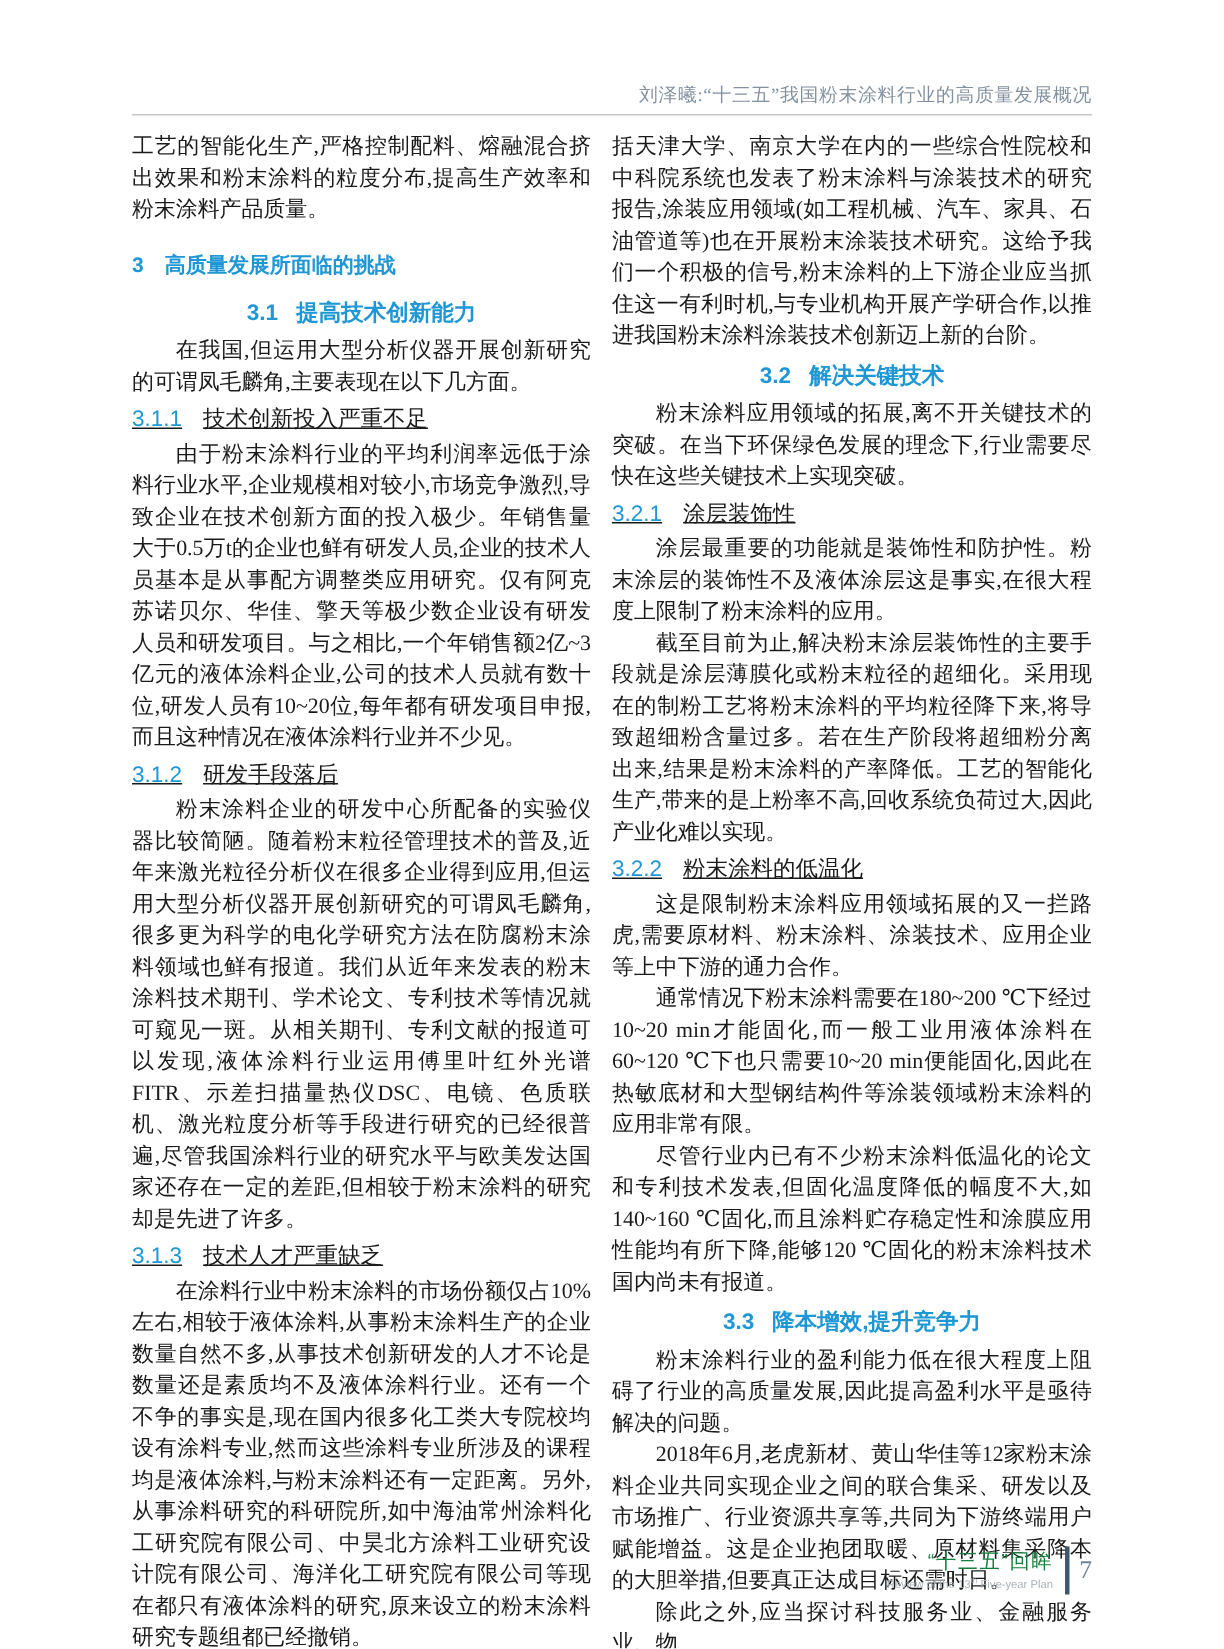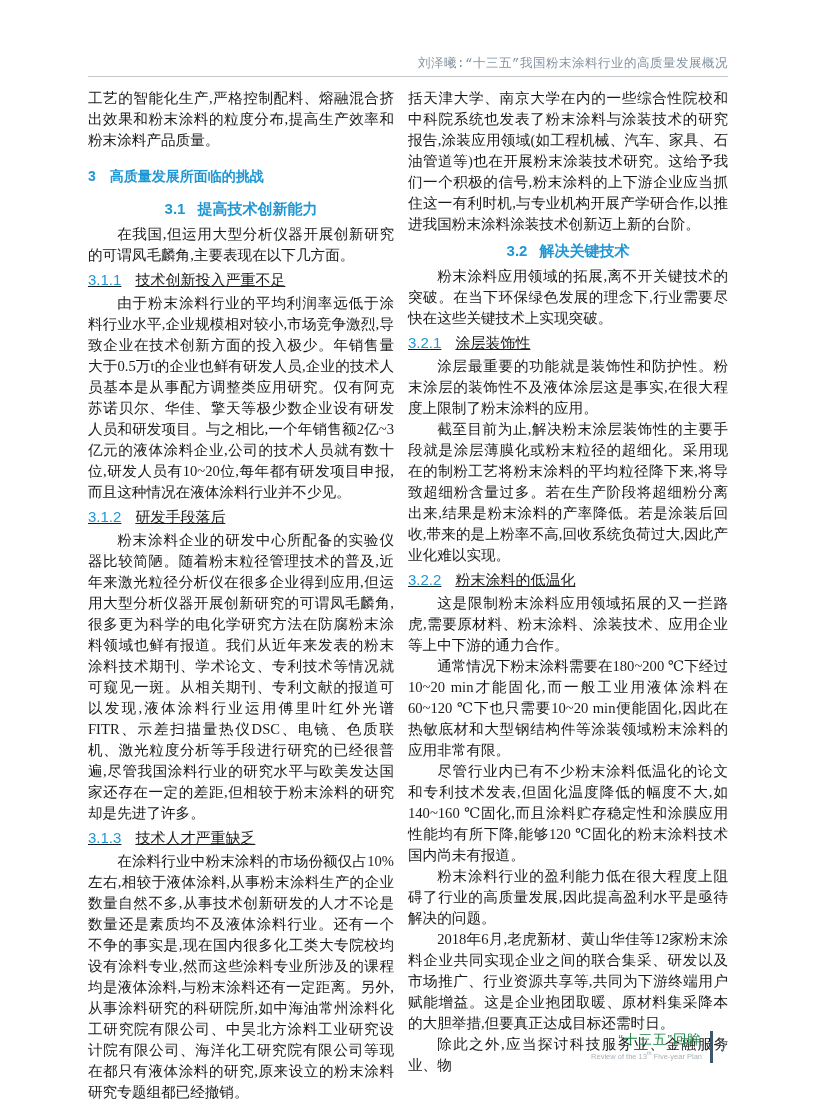--- a/index.html
+++ b/index.html
@@ -8,21 +8,21 @@
     width:816px;height:1099px;
     background:#ffffff;
     overflow:hidden;
     font-family:"Liberation Serif","DejaVu Serif",serif;
     color:#1a1a1a;
   }
   
   .running-header{
     position:absolute;top:55px;left:88px;width:640px;
     text-align:right;
-    font-family:Liberation Mono, monospace;
+    font-family:Liberation Serif, serif;
     font-size:12.5px;color:#8392a0;letter-spacing:0.5px;
   }
   .header-rule{
     position:absolute;top:76px;left:88px;width:640px;height:1px;
     background:#c4c7ca;
   }
   
   .columns{
     position:absolute;top:88px;left:88px;width:640px;
     display:flex;gap:14px;
@@ -119,29 +119,32 @@
 
       <div class="h2">
         <span class="num">3.2</span><span>解决关键技术</span>
       </div>
       <p class="indent">粉末涂料应用领域的拓展,离不开关键技术的突破。在当下环保绿色发展的理念下,行业需要尽快在这些关键技术上实现突破。</p>
 
       <div class="h3">
         <span class="num">3.2.1</span><span class="ttl">涂层装饰性</span>
       </div>
       <p class="indent">涂层最重要的功能就是装饰性和防护性。粉末涂层的装饰性不及液体涂层这是事实,在很大程度上限制了粉末涂料的应用。</p>
-      <p class="indent">截至目前为止,解决粉末涂层装饰性的主要手段就是涂层薄膜化或粉末粒径的超细化。采用现在的制粉工艺将粉末涂料的平均粒径降下来,将导致超细粉含量过多。若在生产阶段将超细粉分离出来,结果是粉末涂料的产率降低。若是涂装后回收,带来的是上粉率不高,回收系统负荷过大,因此产业化难以实现。</p>
+      <p class="indent">截至目前为止,解决粉末涂层装饰性的主要手段就是涂层薄膜化或粉末粒径的超细化。采用现在的制粉工艺将粉末涂料的平均粒径降下来,将导致超细粉含量过多。若在生产阶段将超细粉分离出来,结果是粉末涂料的产率降低。工艺的智能化生产,带来的是上粉率不高,回收系统负荷过大,因此产业化难以实现。</p>
 
       <div class="h3">
         <span class="num">3.2.2</span><span class="ttl">粉末涂料的低温化</span>
       </div>
       <p class="indent">这是限制粉末涂料应用领域拓展的又一拦路虎,需要原材料、粉末涂料、涂装技术、应用企业等上中下游的通力合作。</p>
       <p class="indent">通常情况下粉末涂料需要在180~200 ℃下经过10~20 min才能固化,而一般工业用液体涂料在60~120 ℃下也只需要10~20 min便能固化,因此在热敏底材和大型钢结构件等涂装领域粉末涂料的应用非常有限。</p>
       <p class="indent">尽管行业内已有不少粉末涂料低温化的论文和专利技术发表,但固化温度降低的幅度不大,如140~160 ℃固化,而且涂料贮存稳定性和涂膜应用性能均有所下降,能够120 ℃固化的粉末涂料技术国内尚未有报道。</p>
 
+      <div class="h2">
+        <span class="num">3.3</span><span>降本增效,提升竞争力</span>
+      </div>
       <p class="indent">粉末涂料行业的盈利能力低在很大程度上阻碍了行业的高质量发展,因此提高盈利水平是亟待解决的问题。</p>
       <p class="indent">2018年6月,老虎新材、黄山华佳等12家粉末涂料企业共同实现企业之间的联合集采、研发以及市场推广、行业资源共享等,共同为下游终端用户赋能增益。这是企业抱团取暖、原材料集采降本的大胆举措,但要真正达成目标还需时日。</p>
       <p class="indent">除此之外,应当探讨科技服务业、金融服务业、物</p>
     </div>
 
   </div>
 
   <div class="footer">
     <div class="footer-text">
       <div class="footer-cn">“十三五”回眸</div>

